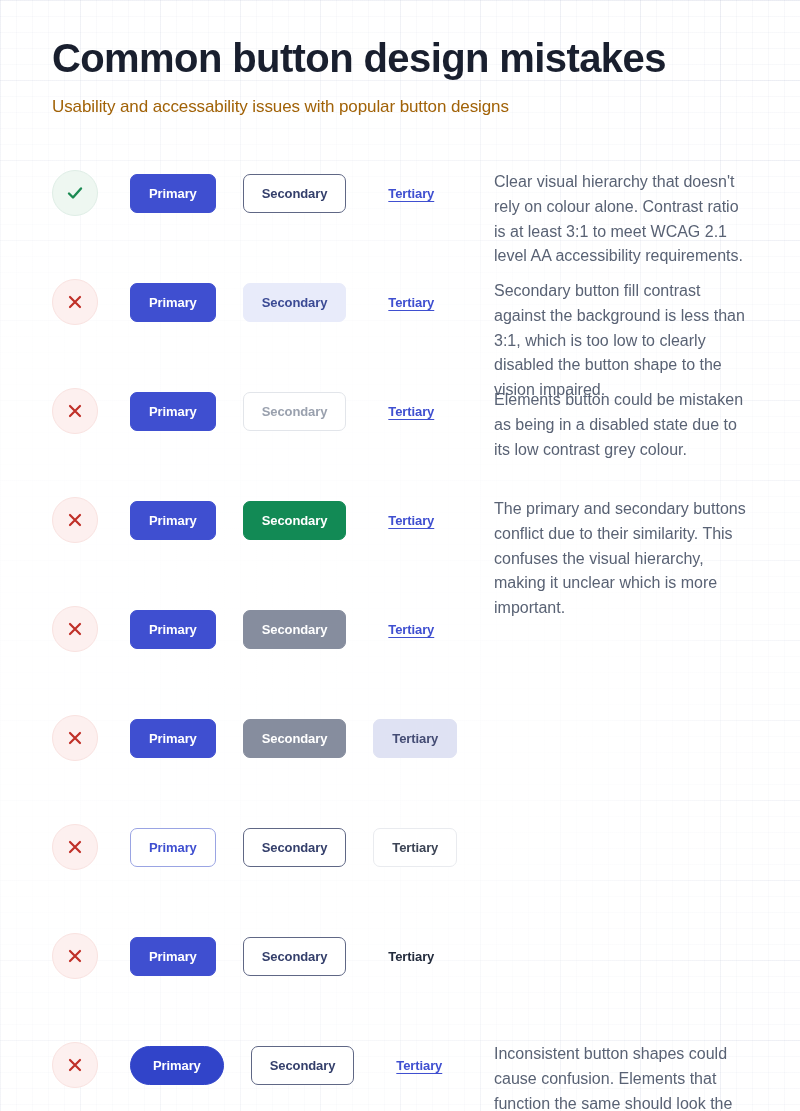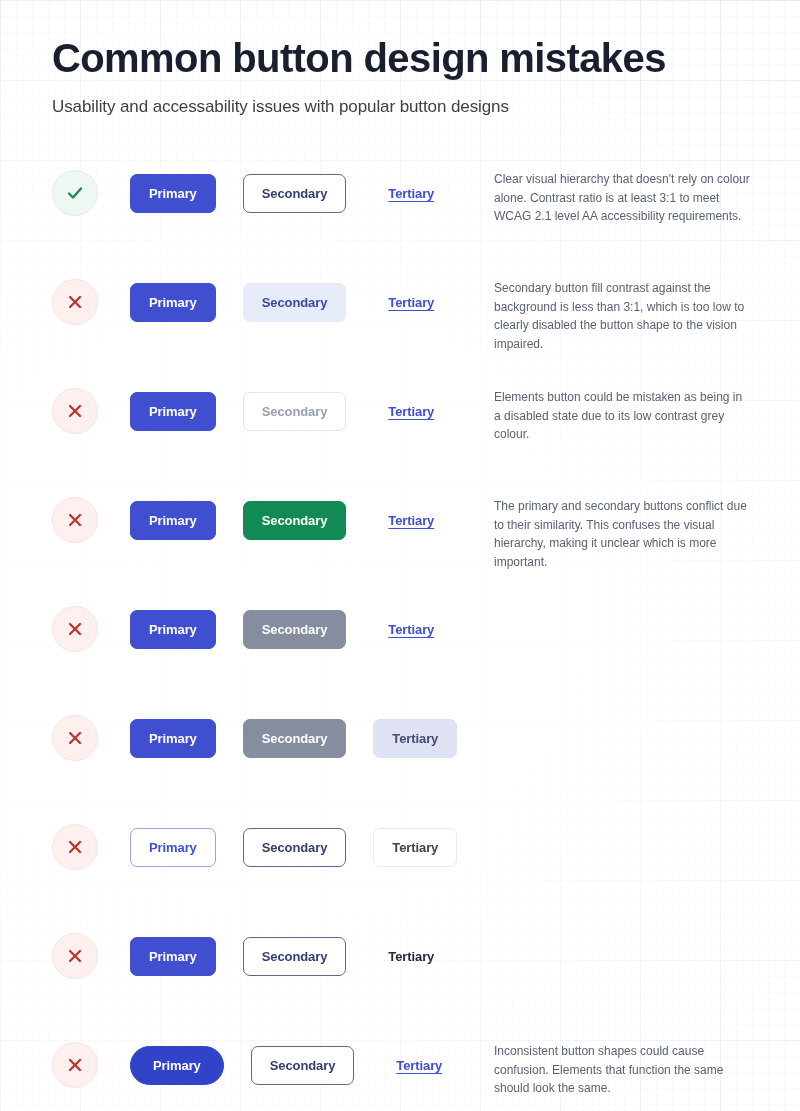--- a/index.html
+++ b/index.html
@@ -54,21 +54,21 @@
     font-size: 40px;
     line-height: 1.2;
     font-weight: bold;
     color: #191f2e;
     letter-spacing: -0.6px;
     margin: 0 0 14px 0;
   }
   .page-subtitle {
     font-size: 17px;
     line-height: 1.3;
-    color: #404040;
+    color: #a16207;
     margin: 0 0 44px 0;
     letter-spacing: -0.1px;
   }
 
   
   .rows {
     display: flex;
     flex-direction: column;
   }
   .row {
@@ -103,21 +103,21 @@
     display: flex;
     align-items: center;
     gap: 27px;
     padding-left: 32px;
     box-sizing: border-box;
     height: 62px;
   }
 
   .desc {
     flex: 1 1 auto;
-    font-size: 12px;
+    font-size: 16px;
     line-height: 1.55;
     color: #596274;
     padding-top: 8px;
     padding-left: 16px;
     max-width: 300px;
     box-sizing: border-box;
   }
 
   
   .btn {

